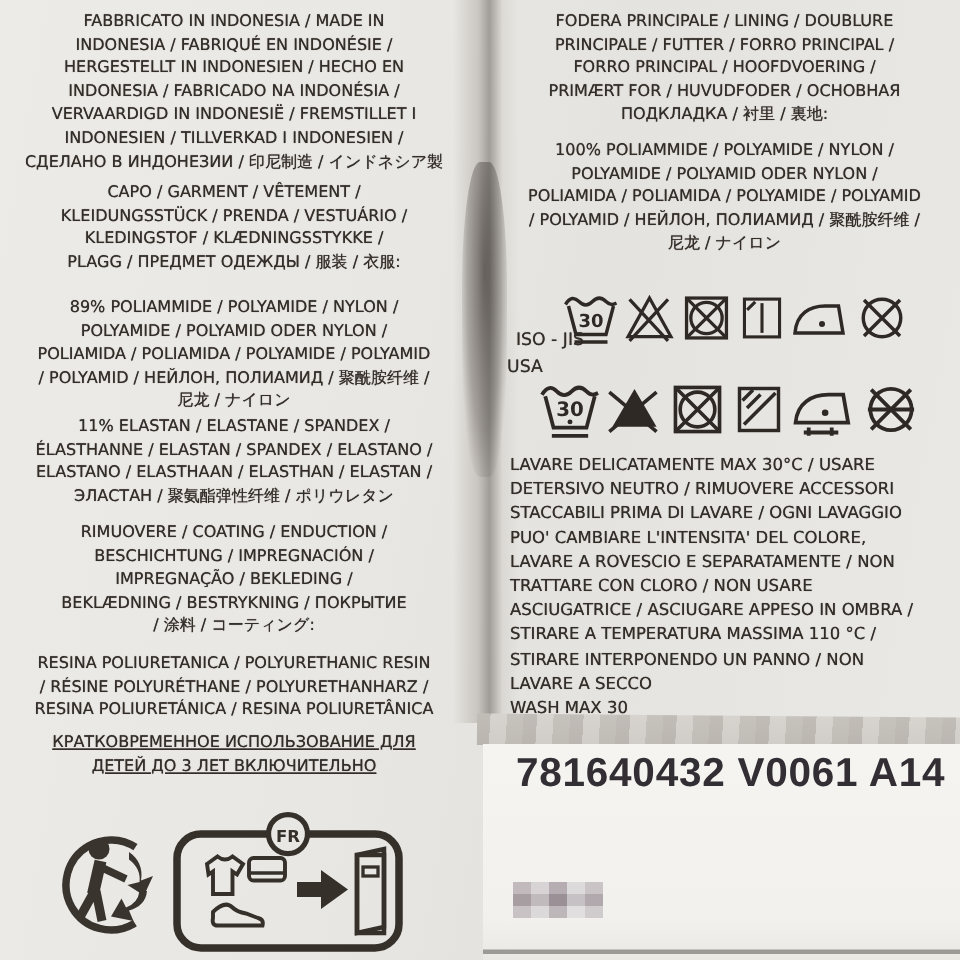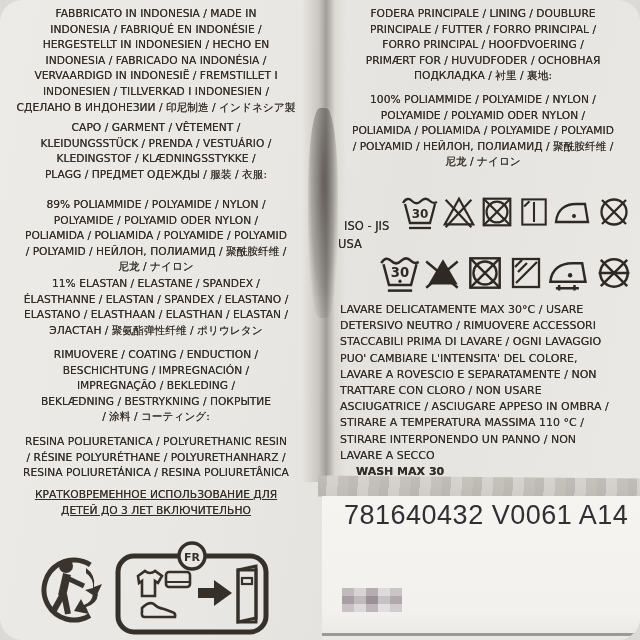--- a/index.html
+++ b/index.html
@@ -2,21 +2,20 @@
 <html><head>
 <meta charset="utf-8">
 <style>
   * { margin:0; padding:0; box-sizing:border-box; }
   body { width:640px; height:640px; overflow:hidden; background:#dcdad6; }
   #label {
     position:relative; width:640px; height:640px; overflow:hidden;
     background:linear-gradient(100deg,#edebe7 0%,#e9e7e3 40%,#e5e3df 58%,#ebe9e5 100%);
     font-family:"DejaVu Sans", sans-serif;
     color:#332d28;
-    border-radius:22px;
   }
   .blk{
     position:absolute; white-space:pre-line; text-align:center;
     font-size:10.7px; line-height:15.6px; font-weight:500;
     text-shadow:0 0 .5px rgba(51,45,40,.85);
   }
   .left-col .blk{ left:2px; width:308px; }
   .right-col .blk{ left:332px; width:302px; }
   .left-align{ text-align:left; }
   
@@ -26,21 +25,21 @@
     pointer-events:none;
   }
   .fold-blotch{
     position:absolute; left:308px; top:108px; width:30px; height:210px;
     background:radial-gradient(ellipse at 50% 35%, rgba(40,34,30,.55) 0%, rgba(40,34,30,.25) 55%, rgba(40,34,30,0) 80%);
     border-radius:40%;
     pointer-events:none;
   }
   
   .std-label{ position:absolute; font-size:11.5px; font-weight:500; text-shadow:0 0 .5px rgba(51,45,40,.85);}
-  .symrow{ position:absolute; display:flex; justify-content:flex-end; align-items:center; }
+  .symrow{ position:absolute; display:flex; justify-content:flex-start; align-items:center; }
   .symrow svg{ display:block; }
   .sym{ stroke:#2e2925; stroke-width:2.3; fill:none; stroke-linecap:butt; stroke-linejoin:miter; }
   .symfill{ fill:#2e2925; stroke:none; }
   .symtext{ fill:#2e2925; font-family:"DejaVu Sans",sans-serif; font-weight:bold; }
   
   .fold-edge{
     position:absolute; left:318px; top:477px; width:322px; height:21px;
     background:
       repeating-linear-gradient(93deg, rgba(120,112,105,.25) 0 9px, rgba(210,206,200,.25) 9px 20px, rgba(150,143,136,.28) 20px 31px),
       linear-gradient(#d9d6d1,#cfccc7);
@@ -49,38 +48,38 @@
   .bottom-label{
     position:absolute; left:322px; top:496px; width:318px; height:144px;
     background:linear-gradient(180deg,#f5f4f1 0%,#f2f1ee 80%,#e9e8e5 100%);
   }
   .bottom-edge-line{
     position:absolute; left:322px; top:633px; width:318px; height:3px;
     background:#9d9a95;
   }
   .product-code{
     position:absolute; left:344px; top:500px;
-    font-family:"Liberation Sans", sans-serif; font-weight:normal;
+    font-family:"Liberation Sans", sans-serif; font-weight:bold;
     font-size:27px; letter-spacing:.5px; color:#332e33;
   }
   .product-name{
     position:absolute; left:344px; top:546px;
     font-family:"Liberation Sans", sans-serif; font-weight:bold;
     font-size:27px; letter-spacing:2px; color:#332e33;
   }
   .redaction{
     position:absolute; left:342px; top:588px; width:60px; height:24px;
     background-image:
       linear-gradient(0deg, rgba(255,255,255,.28) 0 8px, rgba(60,45,55,.10) 8px 16px, rgba(255,255,255,.18) 16px 24px),
       linear-gradient(90deg,#b4abae 0 12px,#cfcacc 12px 24px,#a59ba0 24px 36px,#d6d2d4 36px 48px,#beb7ba 48px 60px);
   }
   
   .partial-line{
-    position:absolute; left:356px; top:465px; width:200px; height:13px;
-    overflow:hidden; font-size:11px; font-weight:700; text-shadow:0 0 .5px rgba(51,45,40,.85);
+    position:absolute; left:340px; top:465px; width:200px; height:13px;
+    overflow:hidden; font-size:11px; font-weight:400; text-shadow:0 0 .5px rgba(51,45,40,.85);
   }
   
   .pictos{ position:absolute; left:0; top:536px; width:310px; height:104px; }
 </style>
 </head>
 <body>
 
 <div id="label">
 
   <div class="left-col">

